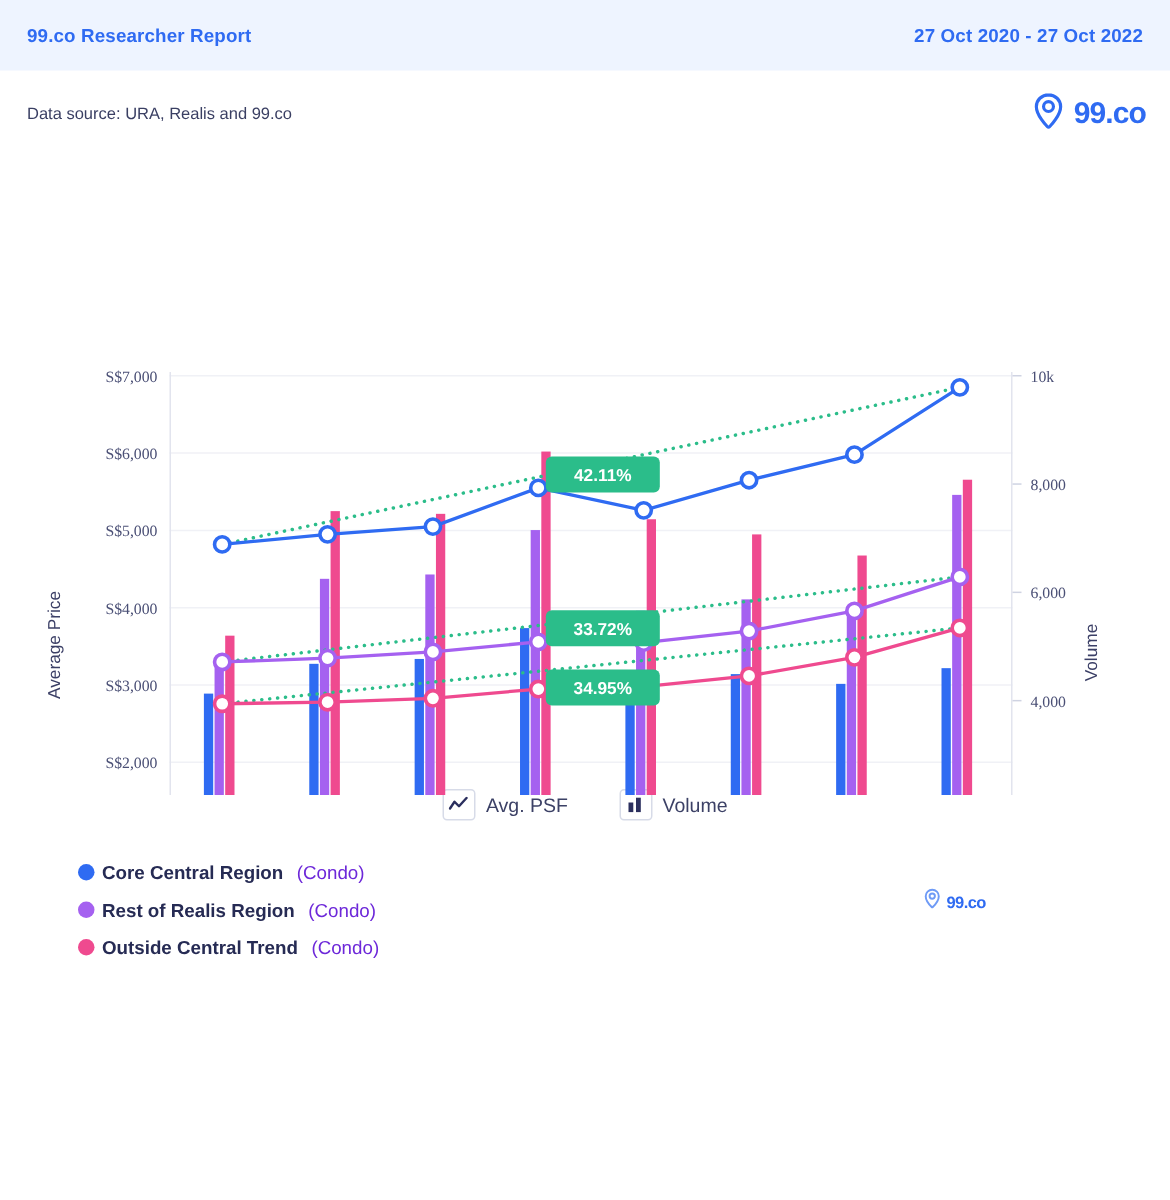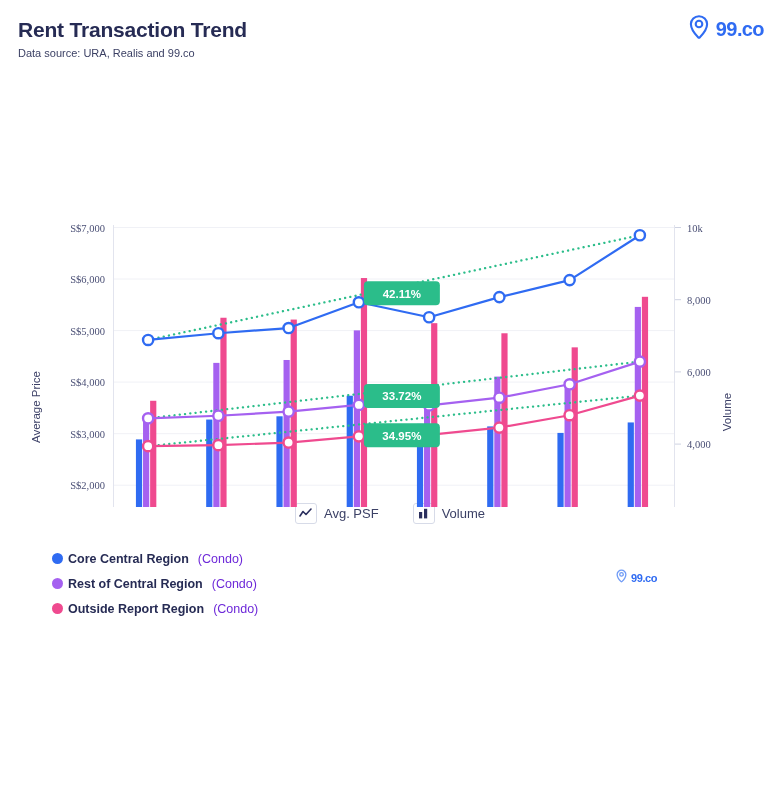--- a/index.html
+++ b/index.html
@@ -57,23 +57,26 @@
   
   .wm{position:absolute;display:flex;align-items:center;gap:3px;
       background:rgba(255,255,255,.72);padding:1px 3px;border-radius:3px;}
   .wm-text{font-size:11px;font-weight:bold;color:#2f6bf2;letter-spacing:-.4px;}
 </style>
 </head>
 <body>
 
 <div class="page">
 
+  <div class="topbar">
+    <div class="tb-left">99.co Researcher Report</div>
+    <div class="tb-right">27 Oct 2020 - 27 Oct 2022</div>
+  </div>
 
   <div class="titleblock">
-    <h1 class="chart-title">Rent Transaction Trend</h1>
     <div class="chart-sub">Data source: URA, Realis and 99.co</div>
     <div class="brand">
       <span>
         <svg width="24" height="26" viewBox="0 0 24 26" aria-hidden="true">
           <path d="M12 2.2c-4.5 0-8.1 3.5-8.1 7.9 0 5.6 6.6 12.6 7.4 13.4.4.4 1 .4 1.4 0 .8-.8 7.4-7.8 7.4-13.4 0-4.4-3.6-7.9-8.1-7.9z" fill="none" stroke="#2f6bf2" stroke-width="2.1"></path>
           <circle cx="12" cy="10" r="3.3" fill="none" stroke="#2f6bf2" stroke-width="2.1"></circle>
         </svg>
       </span>
       <span class="brand-text">99.co</span>
     </div>
@@ -256,23 +259,23 @@
   </div>
 
   <div class="regionlegend">
     <div class="rl-row">
       <span class="rl-dot" style="background:#2f6bf2"></span>
       <span class="rl-name">Core Central Region</span>
       <span class="rl-type">(Condo)</span>
     </div>
     <div class="rl-row">
       <span class="rl-dot" style="background:#a561f0"></span>
-      <span class="rl-name">Rest of Central Region</span>
+      <span class="rl-name">Rest of Realis Region</span>
       <span class="rl-type">(Condo)</span>
     </div>
     <div class="rl-row">
       <span class="rl-dot" style="background:#ef4a8f"></span>
-      <span class="rl-name">Outside Report Region</span>
+      <span class="rl-name">Outside Central Trend</span>
       <span class="rl-type">(Condo)</span>
     </div>
   </div>
 
 </div>
 
 </body></html>

